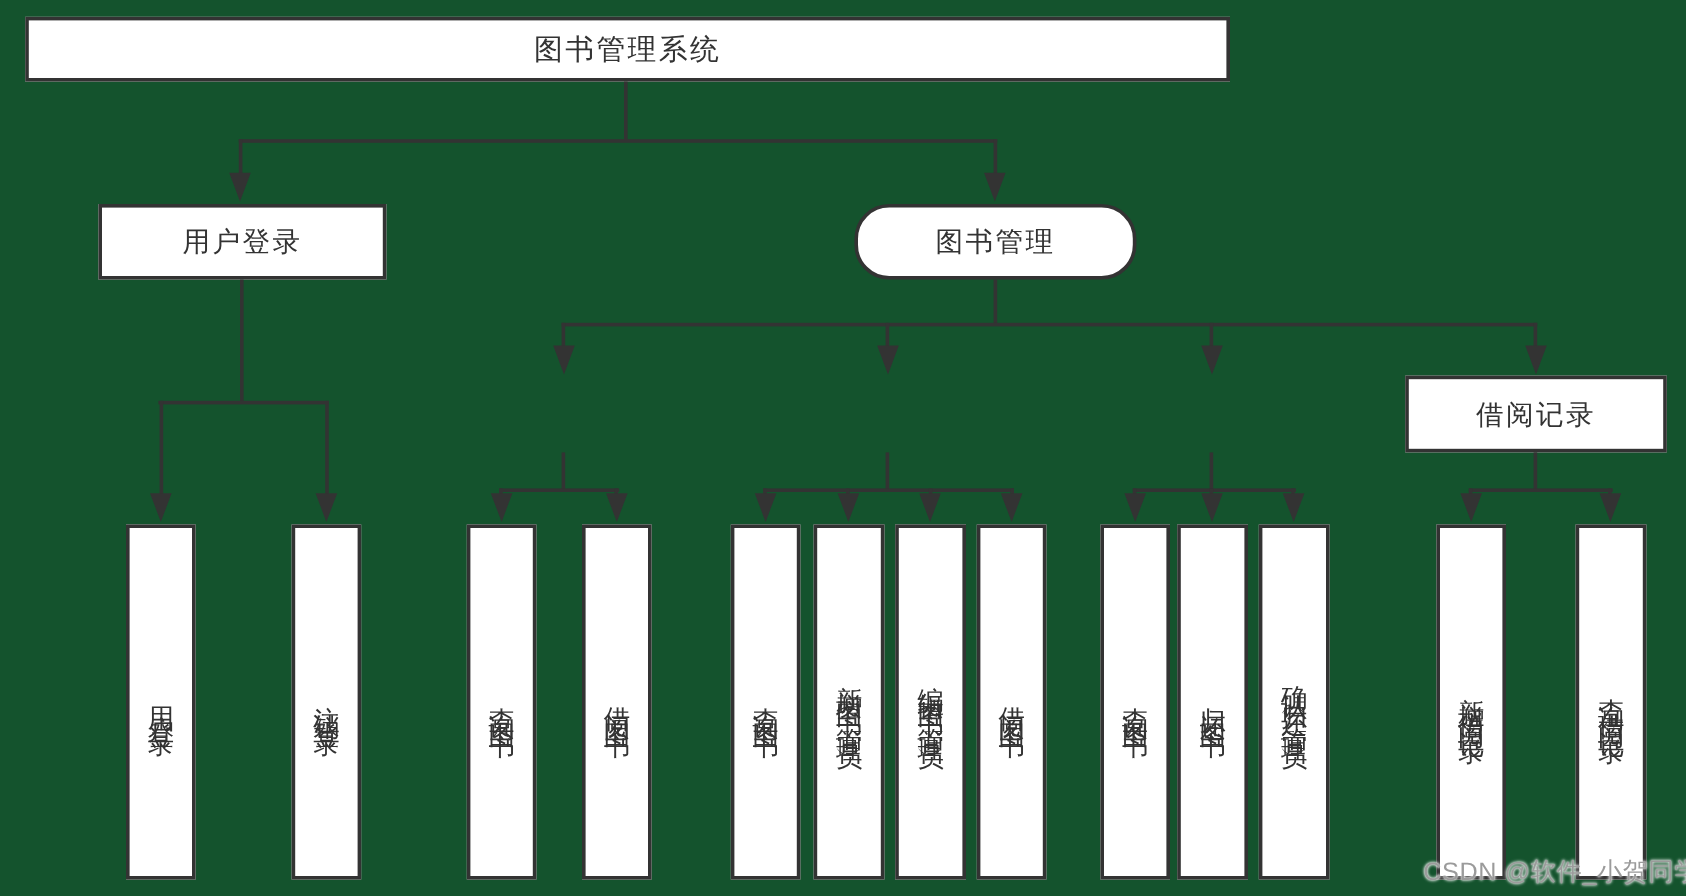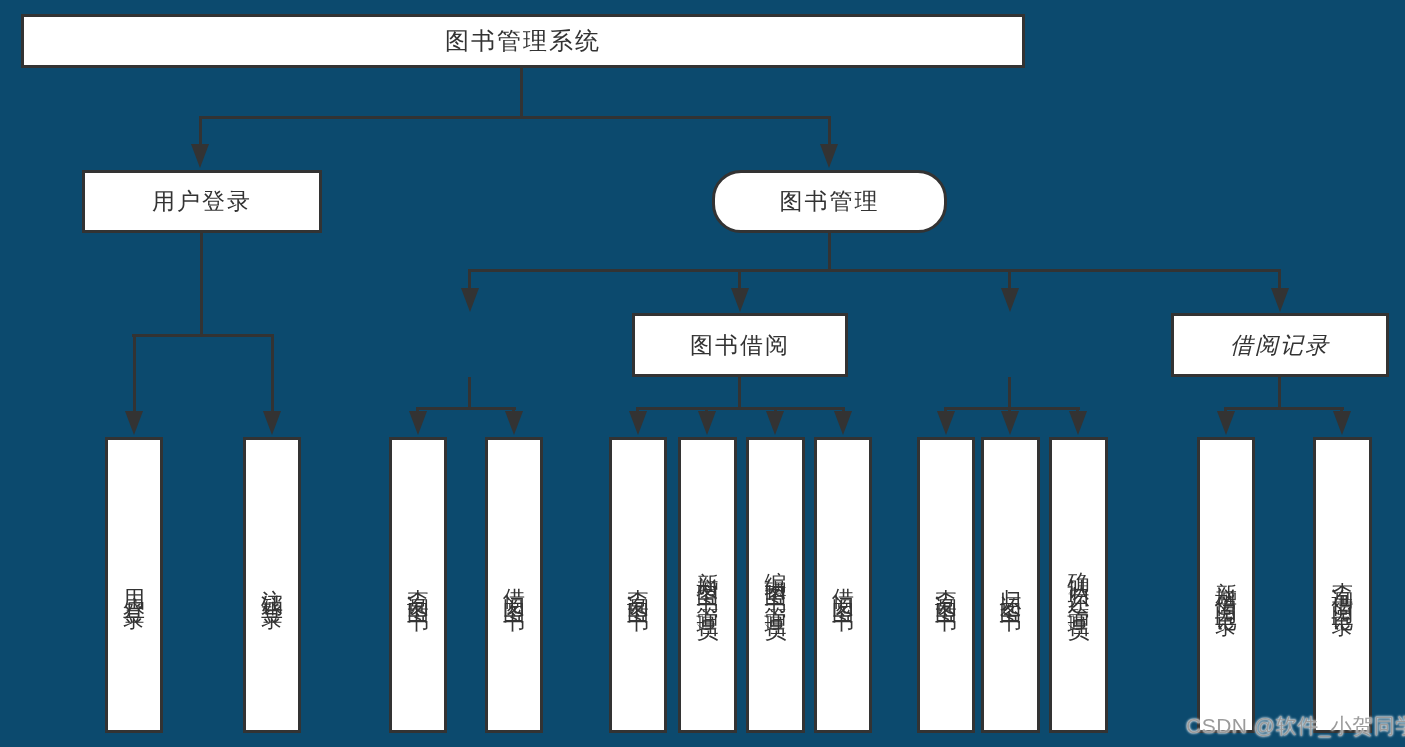--- a/index.html
+++ b/index.html
@@ -4,21 +4,21 @@
 <style>
   :root{
     --line:#333333;
     --text:#333333;
   }
   html,body{margin:0;padding:0;background:#ffffff;}
   body{font-family:"Liberation Sans","DejaVu Sans",sans-serif;}
   .canvas{
     position:relative;
     width:1405px;height:747px;
-    background:#0c4a6e;
+    background:#14532d;
     overflow:hidden;
   }
   .box{
     position:absolute;
     box-sizing:border-box;
     border:3px solid var(--line);
     background:#ffffff;
     display:flex;align-items:center;justify-content:center;
     color:var(--text);
   }
@@ -84,24 +84,21 @@
   <div class="hline" style="left:468px;top:269px;width:813px;"></div>
   <div class="vline" style="left:468px;top:269px;height:21px;"></div>
   <div class="arrow" style="left:461px;top:288px;"></div>
   <div class="vline" style="left:738px;top:269px;height:21px;"></div>
   <div class="arrow" style="left:731px;top:288px;"></div>
   <div class="vline" style="left:1008px;top:269px;height:21px;"></div>
   <div class="arrow" style="left:1001px;top:288px;"></div>
   <div class="vline" style="left:1278px;top:269px;height:21px;"></div>
   <div class="arrow" style="left:1271px;top:288px;"></div>
 
-  <div class="box h-node" style="left:632px;top:313px;width:216px;height:64px;">
-    <span>图书借阅</span>
-  </div>
-  <div class="box h-node" style="left:1171px;top:313px;width:218px;height:64px;font-style:italic;">
+  <div class="box h-node" style="left:1171px;top:313px;width:218px;height:64px;">
     <span>借阅记录</span>
   </div>
 
   <div class="vline" style="left:468px;top:377px;height:31px;"></div>
   <div class="hline" style="left:416px;top:407px;width:100px;"></div>
   <div class="vline" style="left:416px;top:407px;height:7px;"></div>
   <div class="arrow" style="left:409px;top:411px;"></div>
   <div class="vline" style="left:512px;top:407px;height:7px;"></div>
   <div class="arrow" style="left:505px;top:411px;"></div>
 

